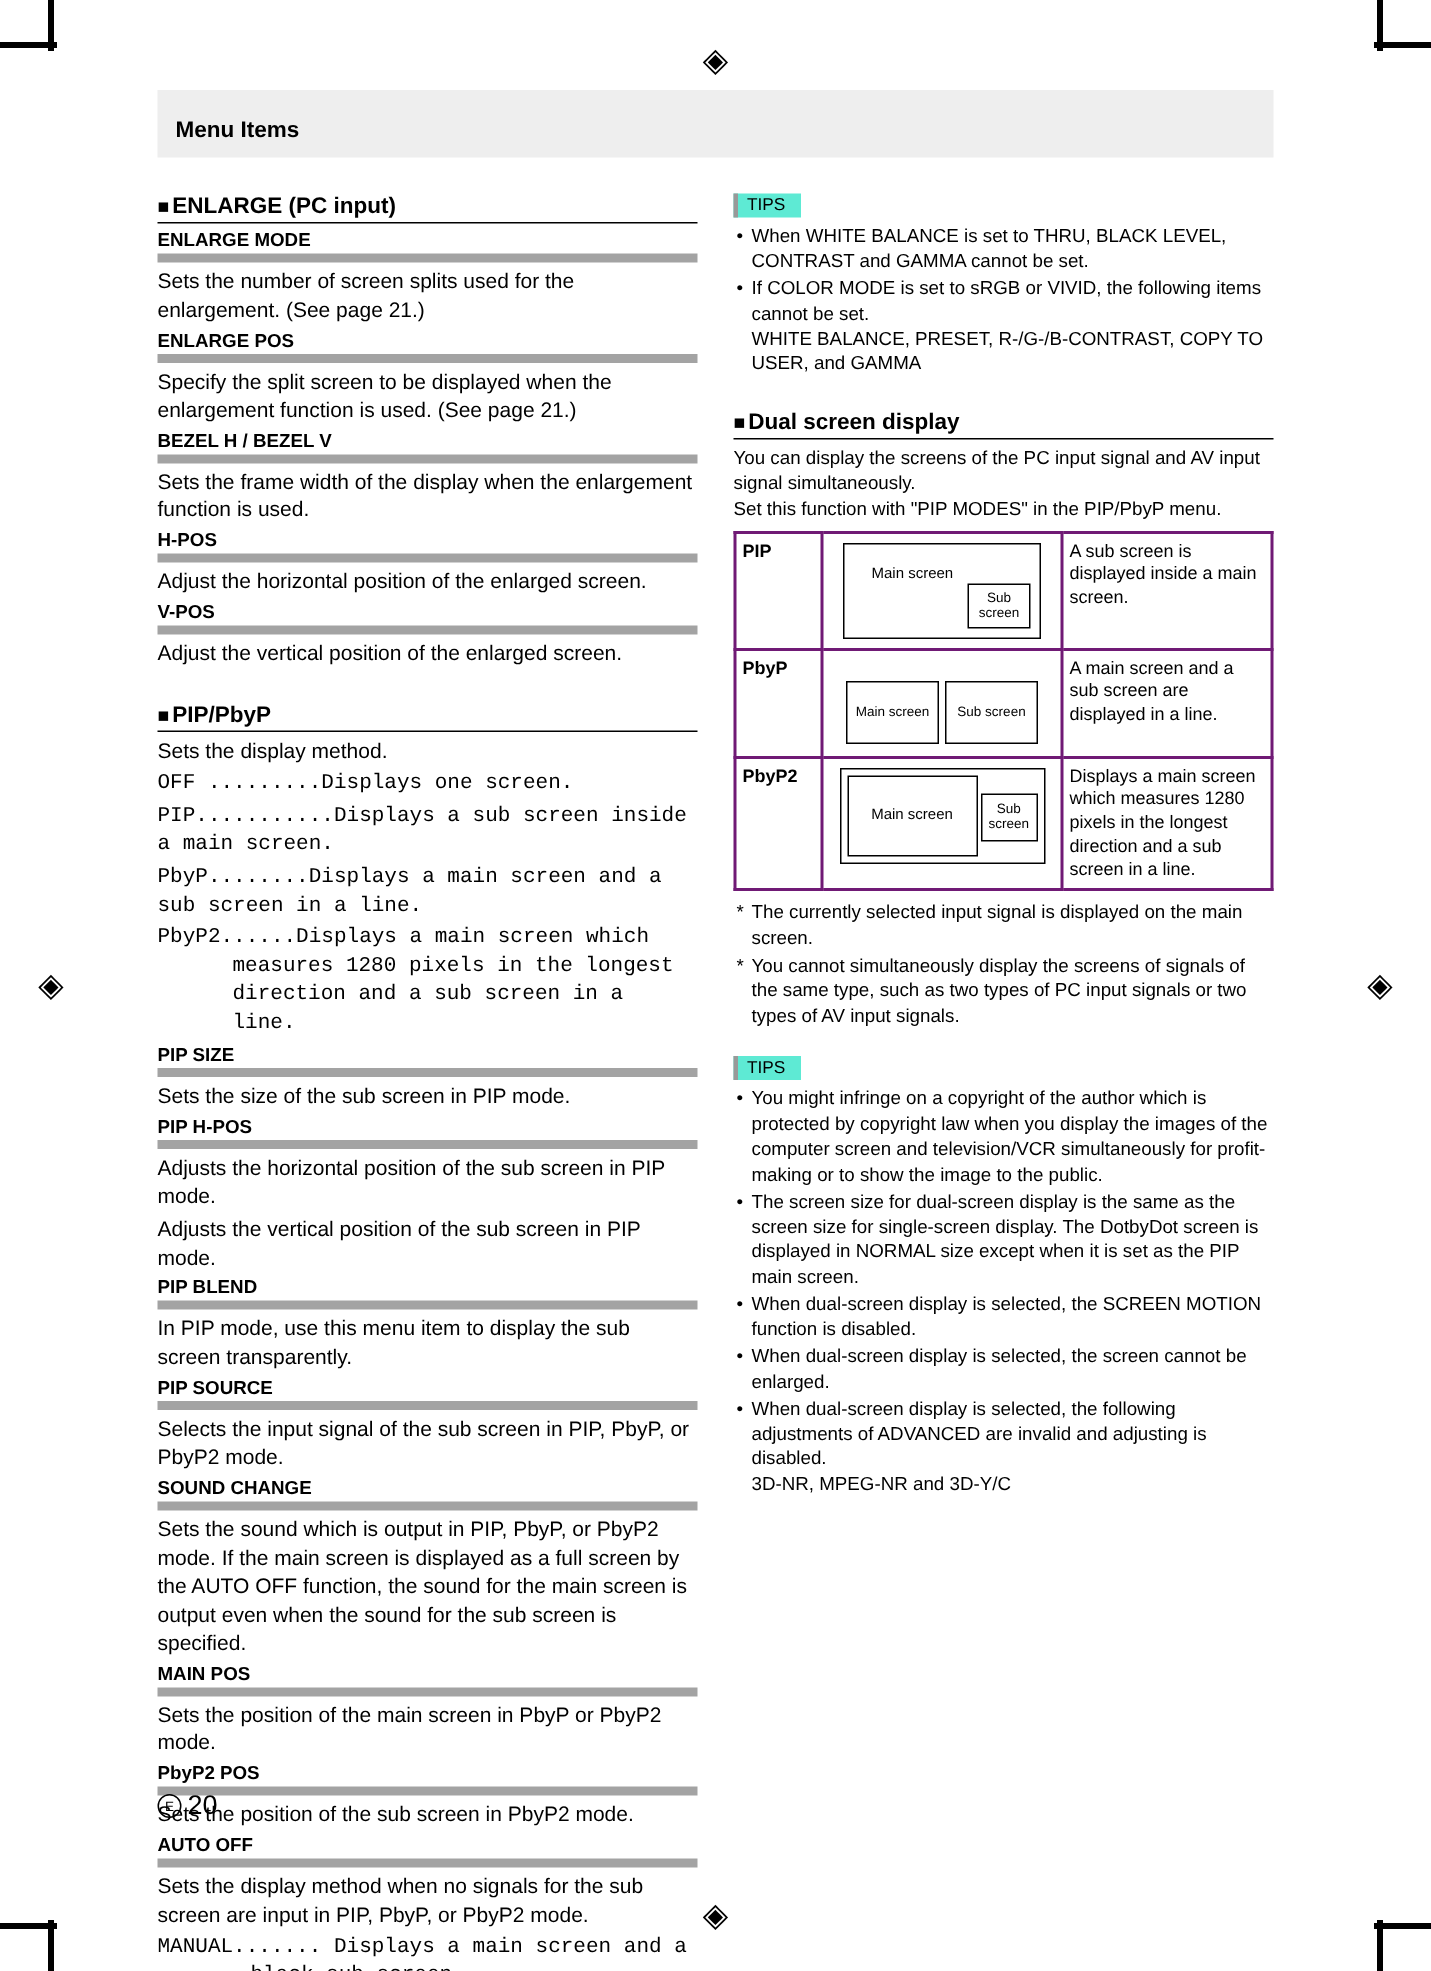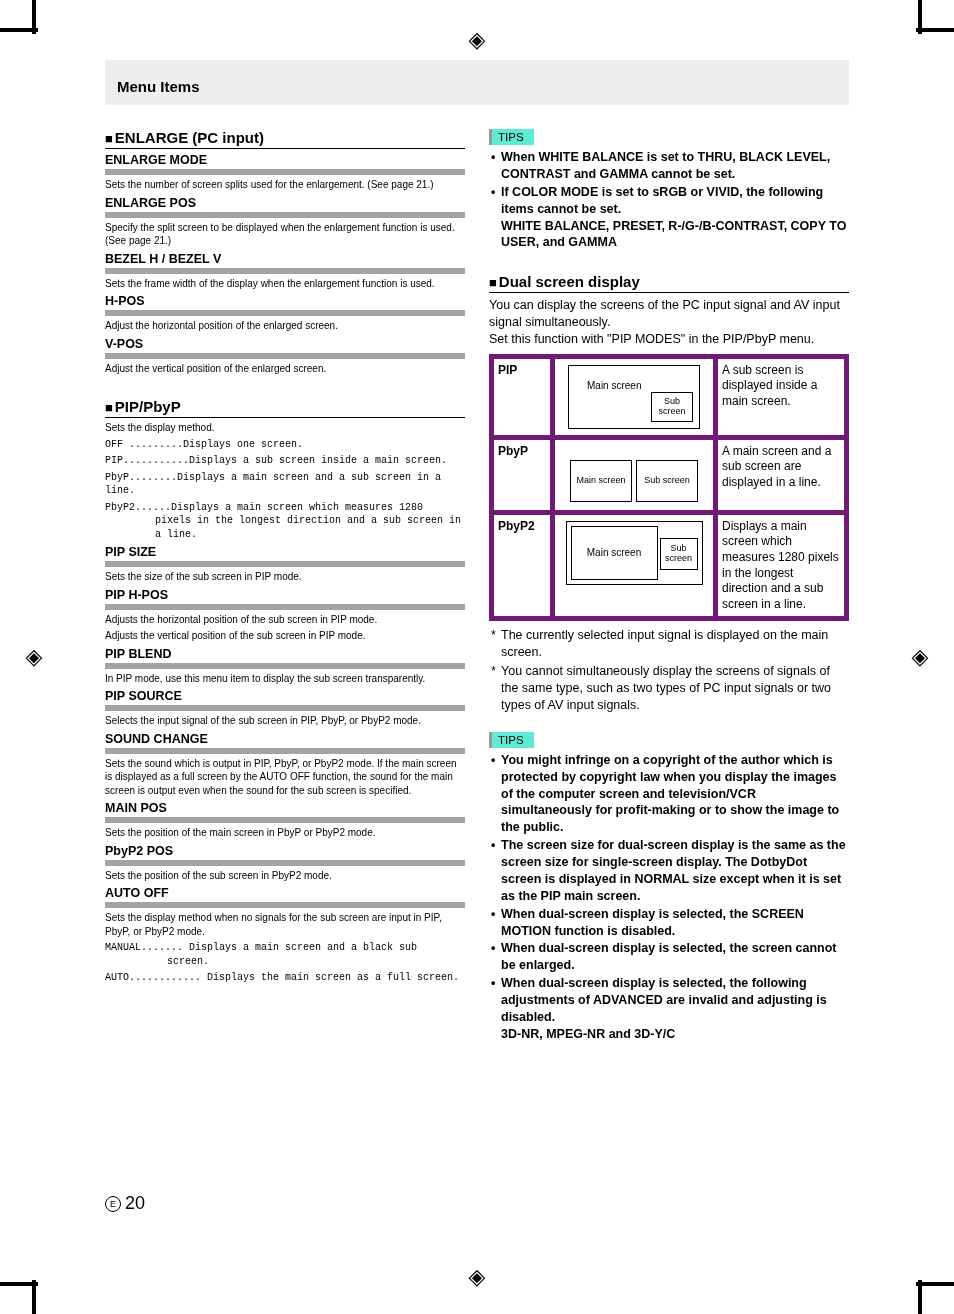--- a/index.html
+++ b/index.html
@@ -85,21 +85,21 @@
     margin-right: 2px;
   }
   .sub-title {
     font-weight: bold;
     font-size: 12.5px;
     border-bottom: 6px solid #a3a3a3;
     padding-bottom: 2px;
     margin-top: 4px;
   }
   .desc {
-    font-size: 10px;
+    font-size: 14px;
     line-height: 1.35;
     margin: 3px 0 3px 0;
   }
   .tips-label {
     display: inline-block;
     background: #5eead4;
     border-left: 3px solid #999;
     font-size: 11.5px;
     padding: 2px 10px 2px 6px;
     margin-top: 6px;
@@ -109,40 +109,39 @@
     list-style: none;
     padding: 0;
     margin: 0 0 6px 0;
   }
   .bullets li {
     position: relative;
     padding-left: 12px;
     font-size: 12.5px;
     line-height: 1.35;
     margin-bottom: 1px;
-    font-weight: bold;
   }
   .bullets li::before {
     content: "•";
     position: absolute;
     left: 2px;
     top: 0;
   }
   .intro {
     font-size: 12.5px;
     line-height: 1.35;
     margin: 4px 0 6px 0;
   }
   .mode-table {
     border-collapse: collapse;
     width: 100%;
     margin-bottom: 6px;
   }
   .mode-table td {
-    border: 5px solid #701a75;
+    border: 2px solid #701a75;
     vertical-align: top;
     padding: 4px;
     font-size: 12px;
   }
   .mode-table td.name {
     width: 48px;
     font-weight: bold;
   }
   .mode-table td.diagram {
     width: 150px;

